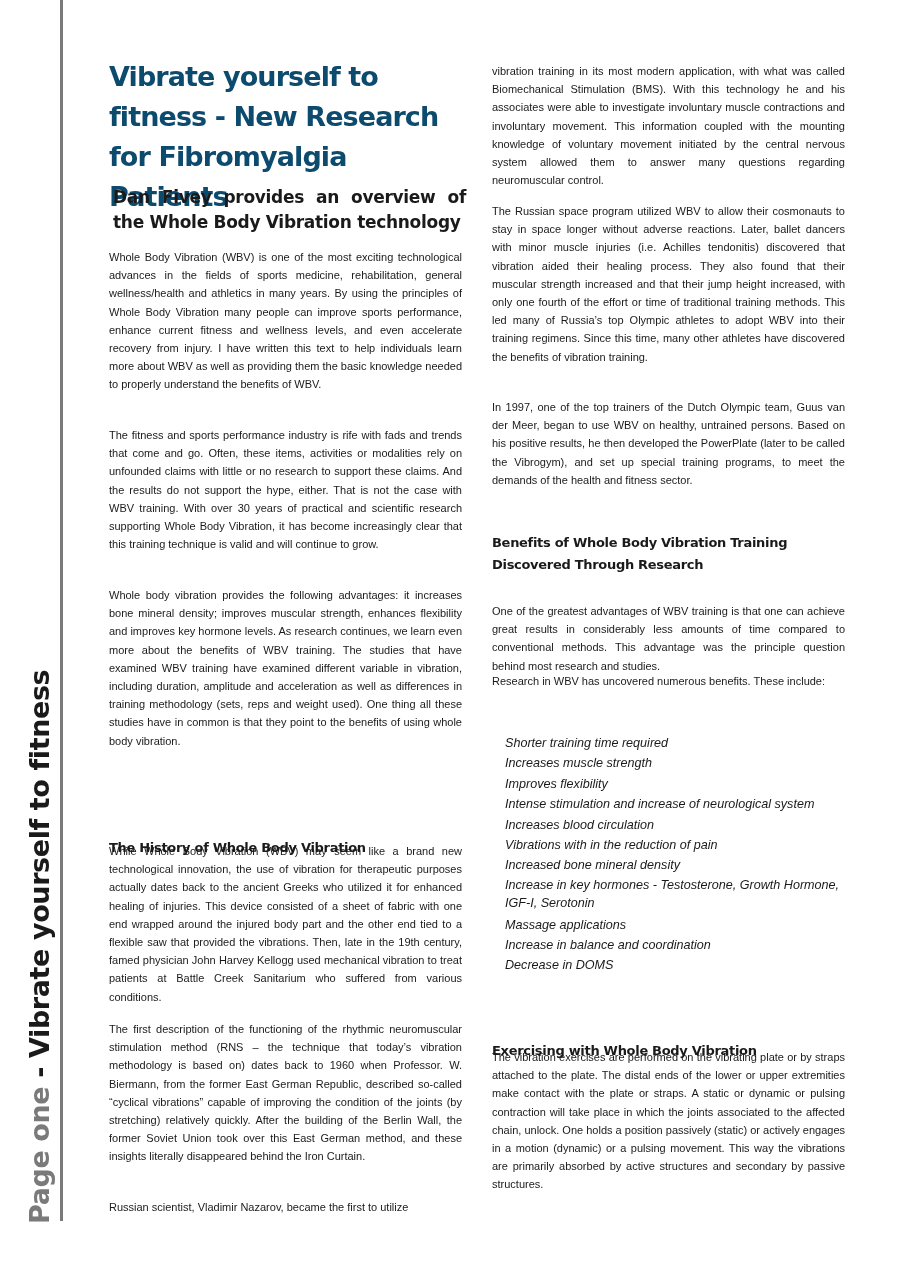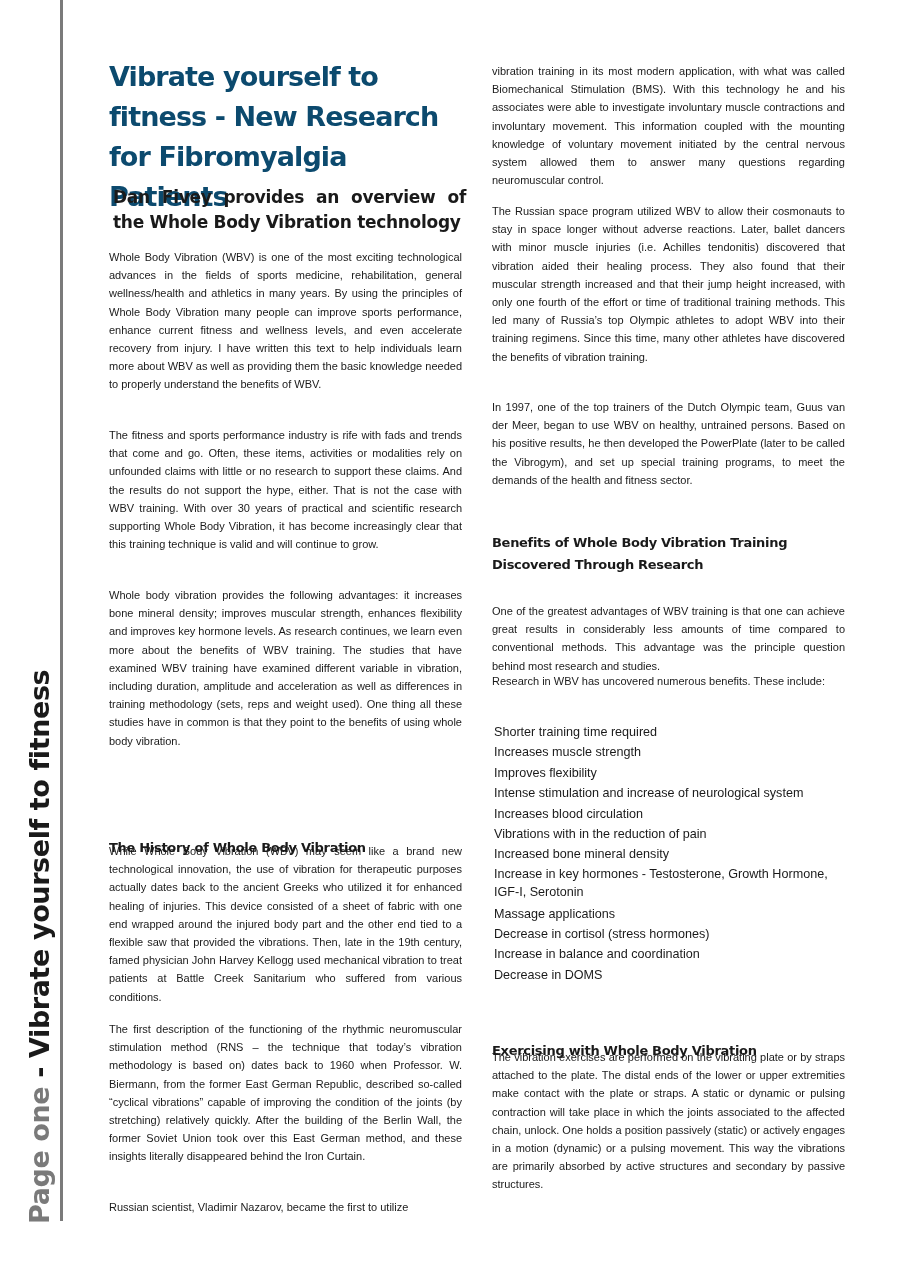--- a/index.html
+++ b/index.html
@@ -8,21 +8,21 @@
   .side-label { position:absolute; left:23px; top:1224px; transform-origin:0 0; transform:rotate(-90deg); white-space:nowrap; font-family:"DejaVu Sans", sans-serif; font-weight:bold; font-size:27px; letter-spacing:-0.4px; line-height:34px; }
   .side-label .gray { color:#7a7a7a; }
   .side-label .dark { color:#1a1a1a; }
   .col { position:absolute; top:0; width:353px; }
   .col-left { left:109px; }
   .col-right { left:492px; }
   h1 { font-family:"DejaVu Sans", sans-serif; font-weight:bold; font-size:27px; line-height:40px; letter-spacing:-0.9px; margin:0; position:absolute; top:57px; left:0; width:360px; color:#0c4a6e; }
   .subtitle { font-weight:bold; font-size:17px; line-height:25px; letter-spacing:-0.3px; margin:4px; position:absolute; top:181px; left:0; width:353px; text-align:justify; color:#1a1a1a; }
   p { margin:0; font-family:"Liberation Sans", sans-serif; font-size:11px; line-height:18.2px; text-align:justify; color:#1a1a1a; position:absolute; left:0; width:353px; }
   h2 { margin:0; position:absolute; left:0; width:360px; font-weight:bold; font-size:13px; line-height:22px; letter-spacing:-0.3px; color:#1a1a1a; }
-  ul.benefits { list-style:none; margin:2px; padding:0; position:absolute; left:0; width:353px; top:720px; font-family:"Liberation Sans", sans-serif; font-size:12.6px; line-height:20.4px; color:#1a1a1a; }
+  ul.benefits { list-style:none; margin:13px; padding:0; position:absolute; left:0; width:353px; top:720px; font-family:"Liberation Sans", sans-serif; font-size:12.6px; line-height:20.4px; color:#1a1a1a;font-style:italic; }
   ul.benefits li { margin:0; padding:0; }
   ul.benefits li.wrap { line-height:18.4px; margin-bottom:2px; }
 </style>
 </head>
 <body>
 
 <div class="rule"></div>
 
 <div class="side-label">
   <span class="gray">Page one</span><span class="dark"> - Vibrate yourself to fitness</span>
@@ -54,20 +54,19 @@
   <ul class="benefits">
     <li>Shorter training time required</li>
     <li>Increases muscle strength</li>
     <li>Improves flexibility</li>
     <li>Intense stimulation and increase of neurological system</li>
     <li>Increases blood circulation</li>
     <li>Vibrations with in the reduction of pain</li>
     <li>Increased bone mineral density</li>
     <li class="wrap">Increase in key hormones - Testosterone, Growth Hormone, IGF-I, Serotonin</li>
     <li>Massage applications</li>
-    <li>Decrease in cortisol (stress hormones)</li>
     <li>Increase in balance and coordination</li>
     <li>Decrease in DOMS</li>
   </ul>
 
   <h2 style="top:1040px;">Exercising with Whole Body Vibration</h2>
   <p style="top:1048px;">The vibration exercises are performed on the vibrating plate or by straps attached to the plate. The distal ends of the lower or upper extremities make contact with the plate or straps. A static or dynamic or pulsing contraction will take place in which the joints associated to the affected chain, unlock. One holds a position passively (static) or actively engages in a motion (dynamic) or a pulsing movement. This way the vibrations are primarily absorbed by active structures and secondary by passive structures.</p>
 </div>
 
 </body></html>

